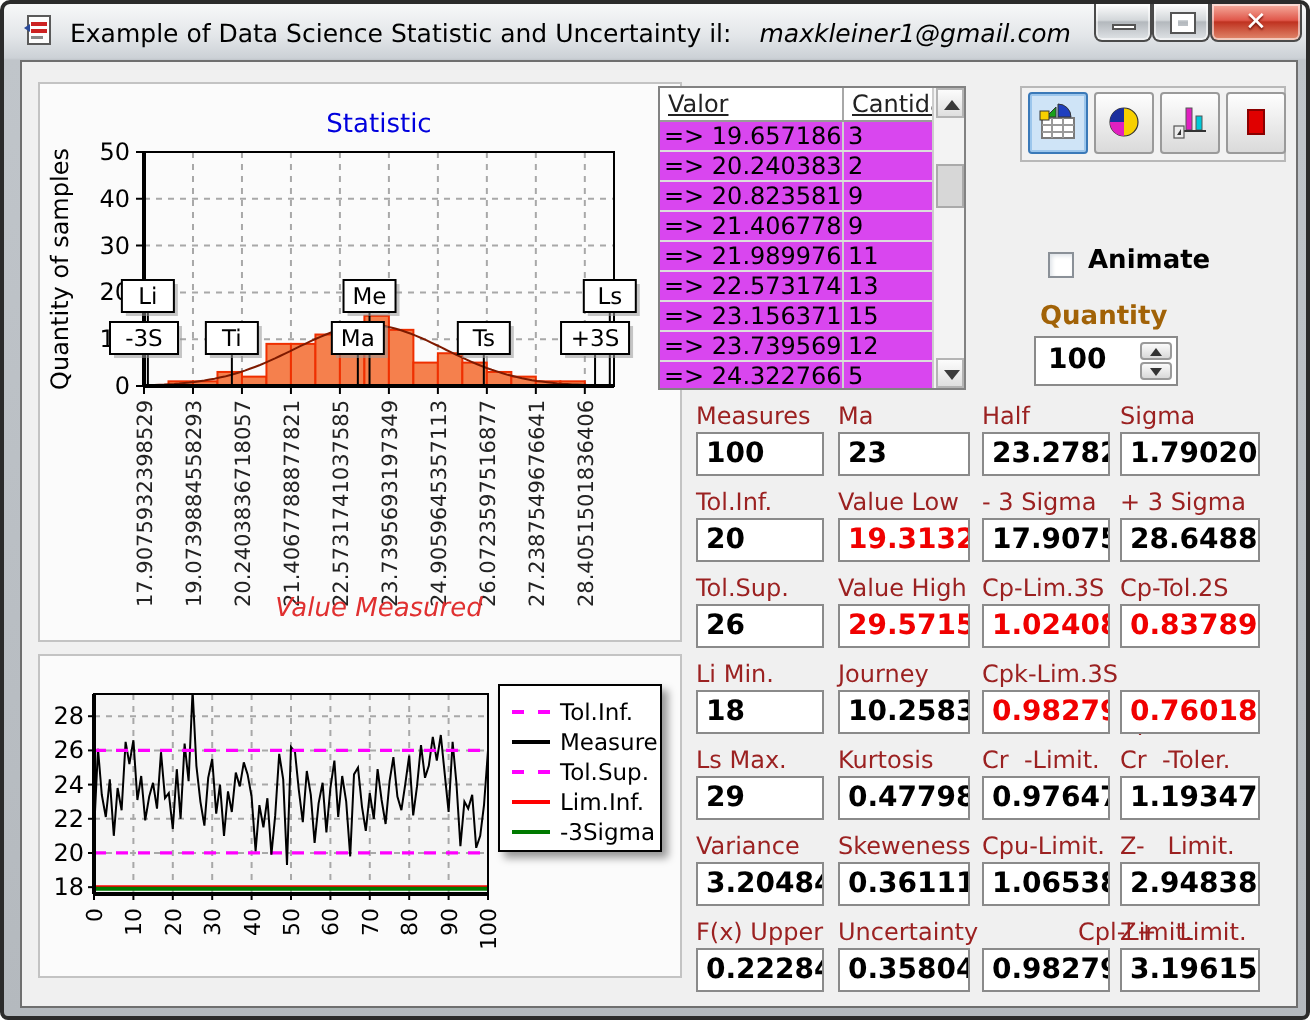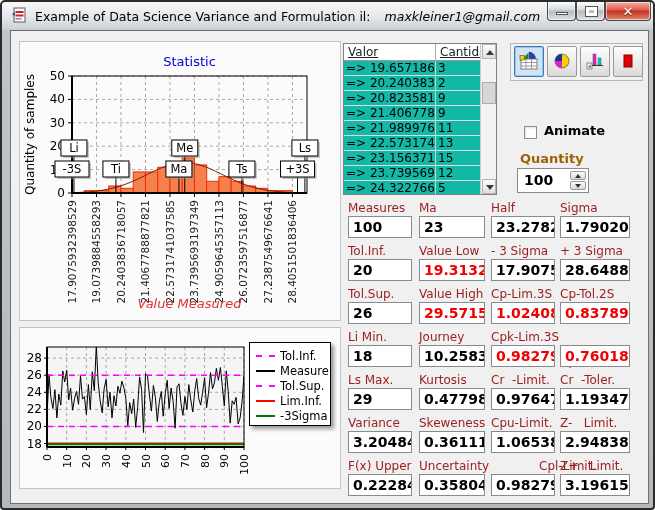--- a/index.html
+++ b/index.html
@@ -17,21 +17,21 @@
   .btn-min { left:545px; width:29px; } .btn-max { left:574px; width:29px; }
   .btn-close { left:603px; width:46px;
     background:linear-gradient(180deg,#f6b0a2,#e0574a 45%,#bf3220 50%,#e28a6e); }
   .glyph-min { position:absolute; left:8px; top:10px; width:12px; height:3px; background:#fff; border:1px solid #555; }
   .glyph-max { position:absolute; left:9px; top:5px; width:11px; height:9px; background:transparent; border:3px solid #fff; outline:1px solid #555; }
   .glyph-close { position:absolute; left:0; top:2px; width:100%; text-align:center; color:#fff; font-size:13px; font-weight:bold; text-shadow:0 1px 1px #7a1a10; }
   .client { position:absolute; left:8px; top:28px; width:639px; height:474px; background:#f0f0f0; border:1px solid #6f6f6f; }
   .panel { position:absolute; background:#fbfbfb; border:1px solid #c3c3c3; }
 
   
-  .listbox { position:absolute; left:332px; top:12px; width:154px; height:152px; background:#14b8a6;
+  .listbox { position:absolute; left:318px; top:12px; width:154px; height:152px; background:#d946ef;
     border:1px solid #828282; font-size:12px; overflow:hidden; }
   .lheader { display:flex; height:17px; background:#fff; border-bottom:1px solid #9a9a9a; }
   .hcell { text-decoration:underline; padding:1px 0 0 4px; color:#222; }
   .hcell.c1 { width:92px; border-right:1px solid #a8a8a8; }
   .hcell.c2 { width:44px; }
   .lrow { display:flex; height:15px; border-bottom:1px solid #dcdcdc; }
   .lcell1 { width:92px; padding-left:2px; border-right:1px solid #cfcfcf; white-space:nowrap; overflow:hidden; }
   .lcell2 { padding-left:2px; }
   .vscroll { position:absolute; right:0; top:0; width:16px; height:150px; background:#f3f3f3; border-left:1px solid #cdcdcd; }
   .sbtn { position:absolute; left:1px; width:14px; height:15px; background:linear-gradient(#fcfcfc,#dfdfdf); border:1px solid #b4b4b4; }
@@ -78,21 +78,21 @@
 
 <div class="window">
   <div class="titlebar">
     <svg class="app-icon" viewBox="0 0 17 17">
       <rect x="3" y="1" width="11" height="14" fill="#fdfdfd" stroke="#5a5a5a"></rect>
       <rect x="4.5" y="4" width="8" height="2" fill="#cc2222"></rect>
       <rect x="4.5" y="7.5" width="8" height="2" fill="#cc2222"></rect>
       <rect x="4.5" y="11" width="6" height="1.5" fill="#888"></rect>
       <path d="M1 7 L4 5 L4 9 Z" fill="#2a4a9a"></path>
     </svg>
-    <div class="title-text"><span>Example of Data Science Variance and Formulation il:</span><span class="title-email">maxkleiner1@gmail.com</span></div>
+    <div class="title-text"><span>Example of Data Science Statistic and Uncertainty il:</span><span class="title-email">maxkleiner1@gmail.com</span></div>
     <div class="winbtn btn-min">
         <div class="glyph-min"></div>
       </div>
     <div class="winbtn btn-max">
         <div class="glyph-max"></div>
       </div>
     <div class="winbtn btn-close">
         <div class="glyph-close">✕</div>
       </div>
   </div>

